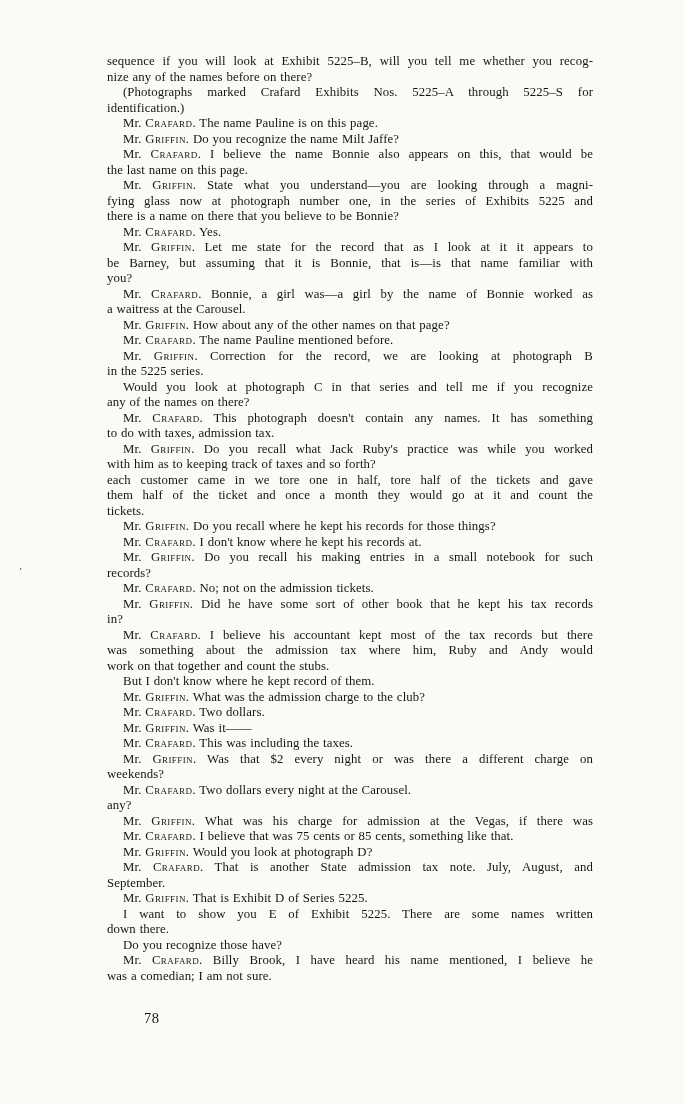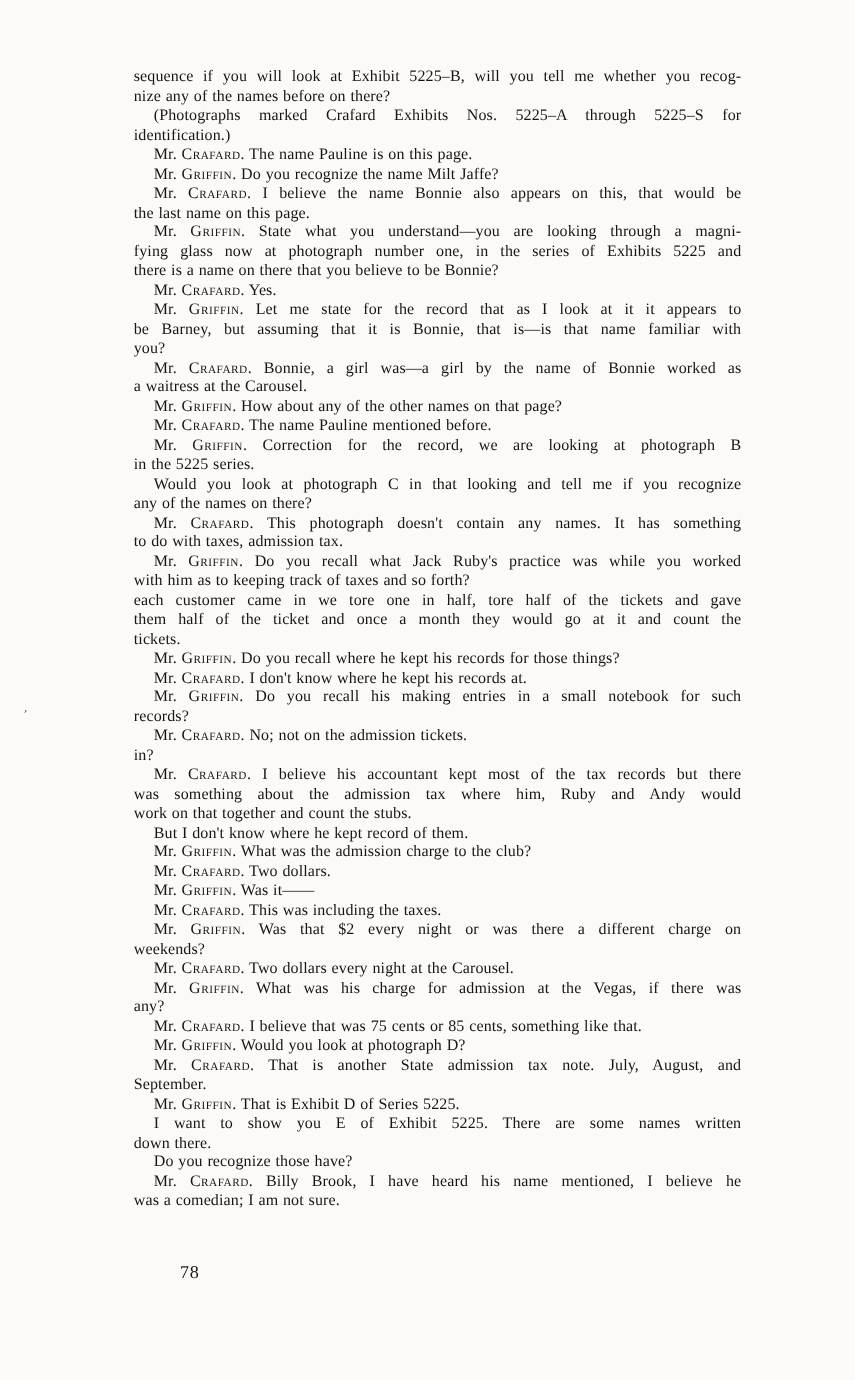--- a/index.html
+++ b/index.html
@@ -81,48 +81,49 @@
       <div class="line ind">Mr. <span class="sc">Crafard</span>. Yes.</div>
       <div class="line ind jl">Mr. <span class="sc">Griffin</span>. Let me state for the record that as I look at it it appears to</div>
       <div class="line jl">be Barney, but assuming that it is Bonnie, that is—is that name familiar with</div>
       <div class="line">you?</div>
       <div class="line ind jl">Mr. <span class="sc">Crafard</span>. Bonnie, a girl was—a girl by the name of Bonnie worked as</div>
       <div class="line">a waitress at the Carousel.</div>
       <div class="line ind">Mr. <span class="sc">Griffin</span>. How about any of the other names on that page?</div>
       <div class="line ind">Mr. <span class="sc">Crafard</span>. The name Pauline mentioned before.</div>
       <div class="line ind jl">Mr. <span class="sc">Griffin</span>. Correction for the record, we are looking at photograph B</div>
       <div class="line">in the 5225 series.</div>
-      <div class="line ind jl">Would you look at photograph C in that looking and tell me if you recognize</div>
+      <div class="line ind jl">Would you look at photograph C in that series and tell me if you recognize</div>
       <div class="line">any of the names on there?</div>
       <div class="line ind jl">Mr. <span class="sc">Crafard</span>. This photograph doesn't contain any names.  It has something</div>
       <div class="line">to do with taxes, admission tax.</div>
       <div class="line ind jl">Mr. <span class="sc">Griffin</span>. Do you recall what Jack Ruby's practice was while you worked</div>
       <div class="line">with him as to keeping track of taxes and so forth?</div>
       <div class="line jl">each customer came in we tore one in half, tore half of the tickets and gave</div>
       <div class="line jl">them half of the ticket and once a month they would go at it and count the</div>
       <div class="line">tickets.</div>
       <div class="line ind">Mr. <span class="sc">Griffin</span>. Do you recall where he kept his records for those things?</div>
       <div class="line ind">Mr. <span class="sc">Crafard</span>. I don't know where he kept his records at.</div>
       <div class="line ind jl">Mr. <span class="sc">Griffin</span>. Do you recall his making entries in a small notebook for such</div>
       <div class="line">records?</div>
       <div class="line ind">Mr. <span class="sc">Crafard</span>. No; not on the admission tickets.</div>
+      <div class="line ind jl">Mr. <span class="sc">Griffin</span>. Did he have some sort of other book that he kept his tax records</div>
       <div class="line">in?</div>
       <div class="line ind jl">Mr. <span class="sc">Crafard</span>. I believe his accountant kept most of the tax records but there</div>
       <div class="line jl">was something about the admission tax where him, Ruby and Andy would</div>
       <div class="line">work on that together and count the stubs.</div>
       <div class="line ind">But I don't know where he kept record of them.</div>
       <div class="line ind">Mr. <span class="sc">Griffin</span>. What was the admission charge to the club?</div>
       <div class="line ind">Mr. <span class="sc">Crafard</span>. Two dollars.</div>
       <div class="line ind">Mr. <span class="sc">Griffin</span>. Was it——</div>
       <div class="line ind">Mr. <span class="sc">Crafard</span>. This was including the taxes.</div>
       <div class="line ind jl">Mr. <span class="sc">Griffin</span>. Was that $2 every night or was there a different charge on</div>
       <div class="line">weekends?</div>
       <div class="line ind">Mr. <span class="sc">Crafard</span>. Two dollars every night at the Carousel.</div>
+      <div class="line">any?</div>
       <div class="line ind jl">Mr. <span class="sc">Griffin</span>. What was his charge for admission at the Vegas, if there was</div>
-      <div class="line">any?</div>
       <div class="line ind">Mr. <span class="sc">Crafard</span>. I believe that was 75 cents or 85 cents, something like that.</div>
       <div class="line ind">Mr. <span class="sc">Griffin</span>. Would you look at photograph D?</div>
       <div class="line ind jl">Mr. <span class="sc">Crafard</span>. That is another State admission tax note.  July, August, and</div>
       <div class="line">September.</div>
       <div class="line ind">Mr. <span class="sc">Griffin</span>. That is Exhibit D of Series 5225.</div>
       <div class="line ind jl">I want to show you E of Exhibit 5225.  There are some names written</div>
       <div class="line">down there.</div>
       <div class="line ind">Do you recognize those have?</div>
       <div class="line ind jl">Mr. <span class="sc">Crafard</span>. Billy Brook, I have heard his name mentioned, I believe he</div>
       <div class="line">was a comedian; I am not sure.</div>

